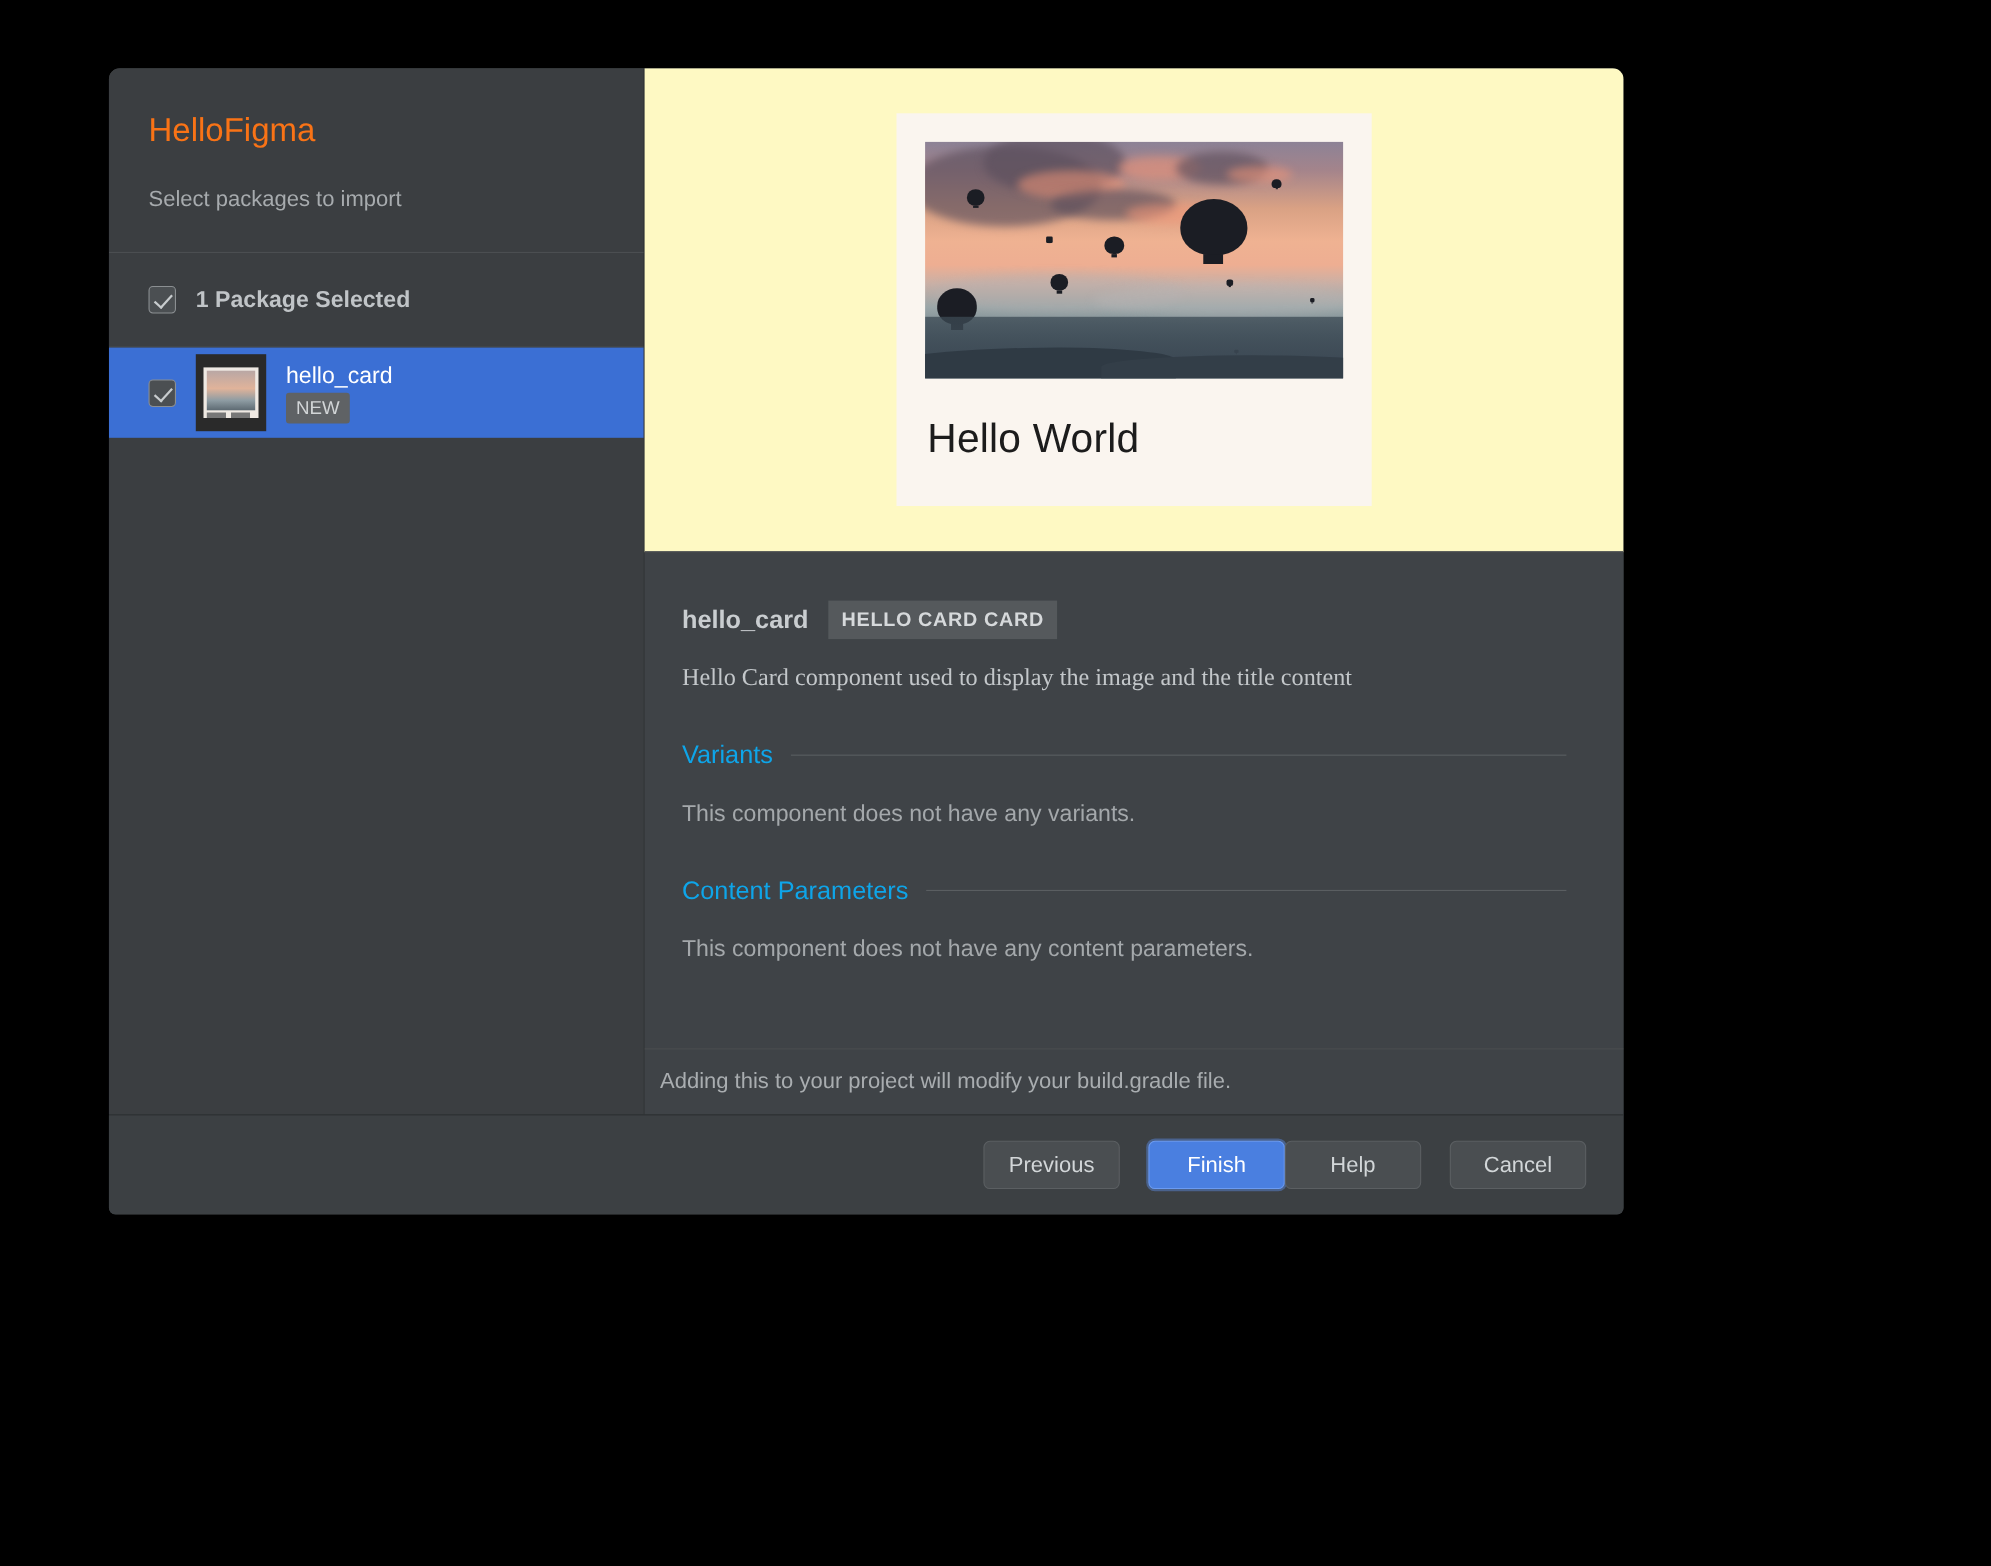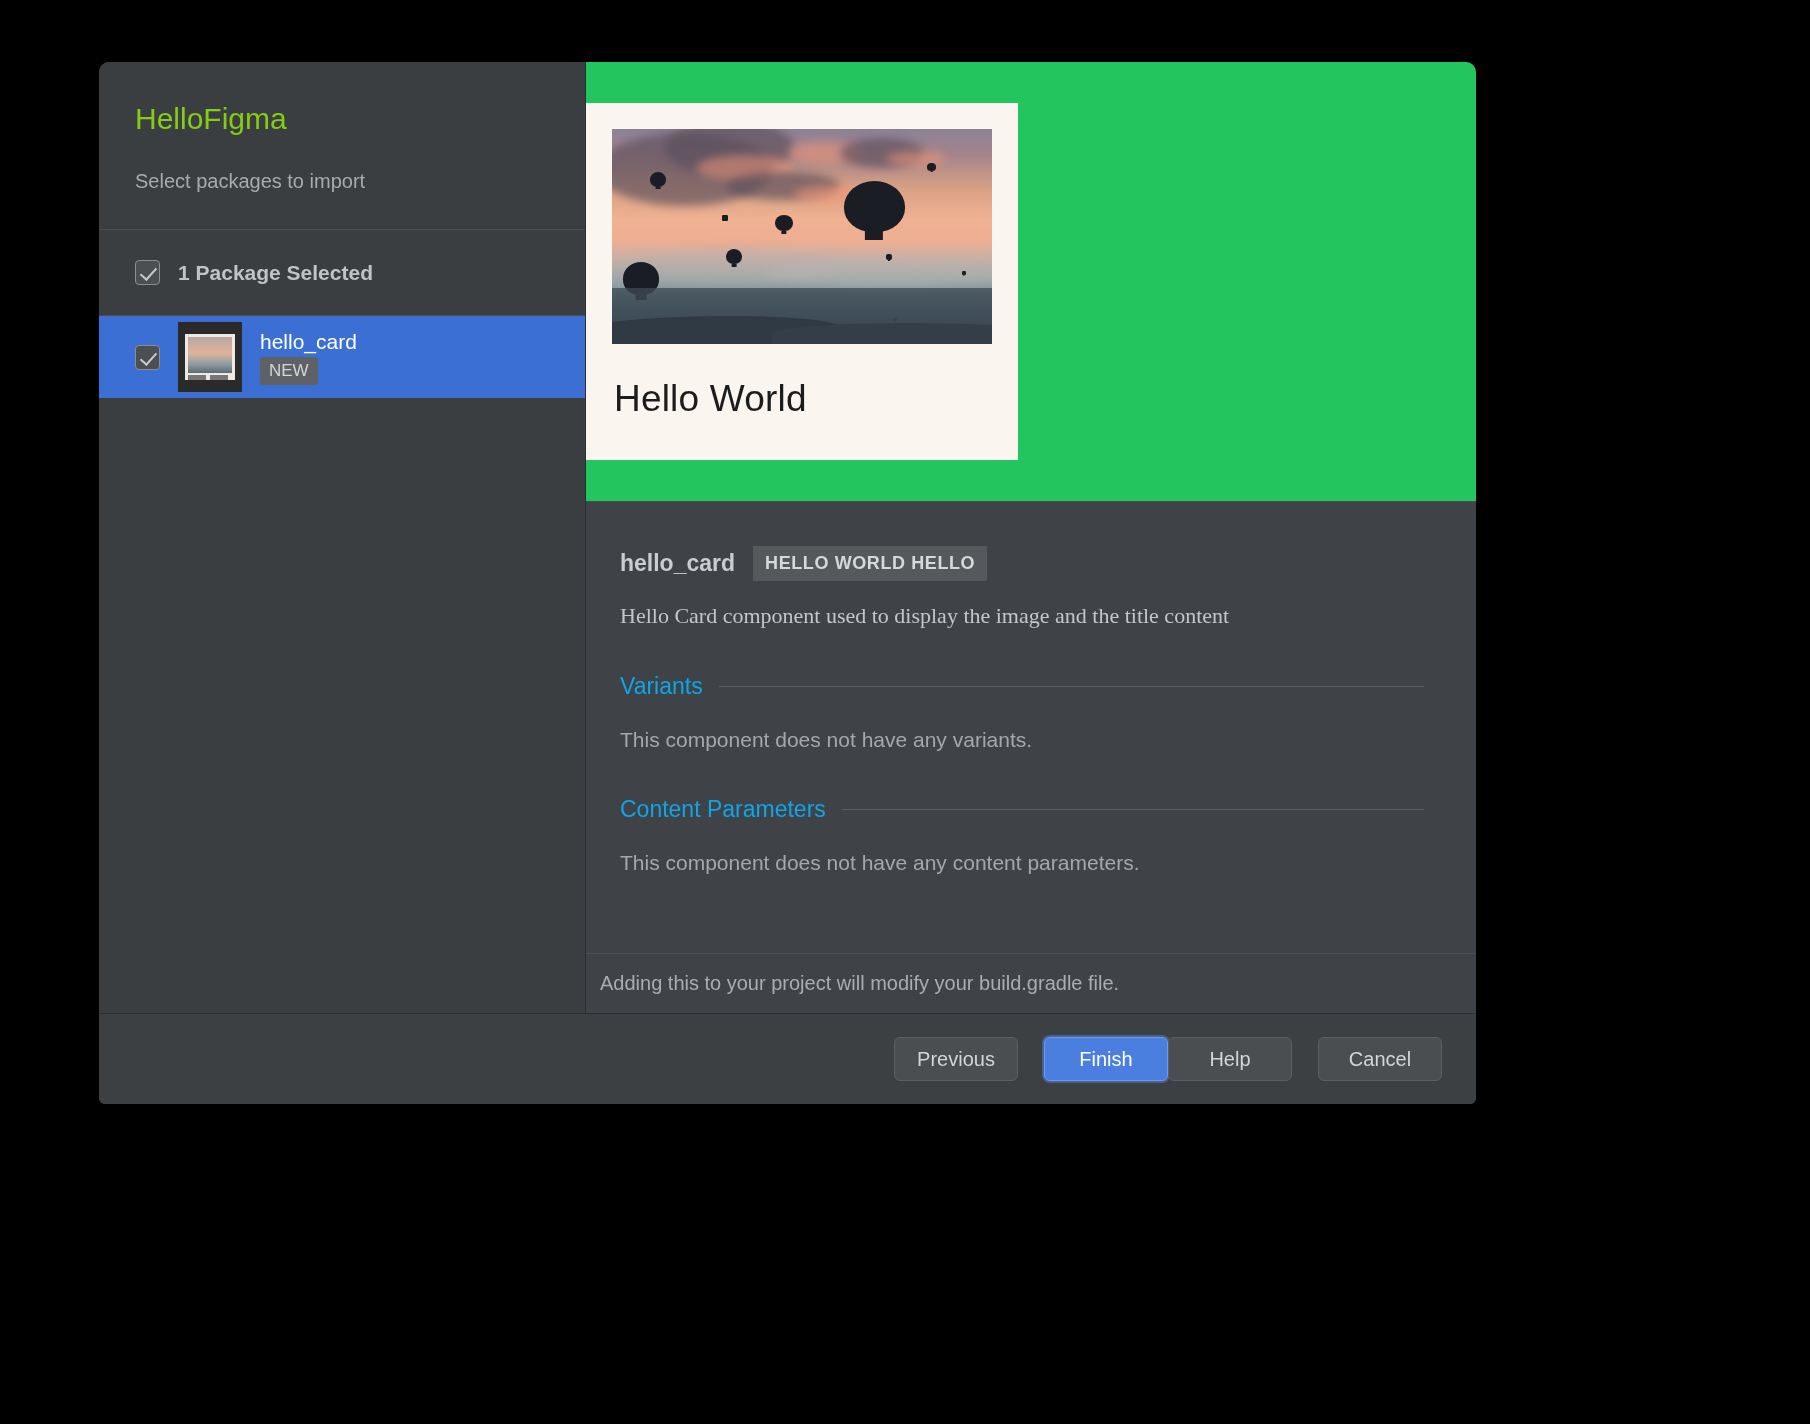--- a/index.html
+++ b/index.html
@@ -67,21 +67,21 @@
     display: flex;
     flex-direction: column;
   }
   #sidebar-header {
     padding: 40px 0 0 36px;
     border-bottom: 1px solid #4b4e51;
     height: 168px;
   }
   #project-name {
     font-size: 30px;
-    color: #84cc16;
+    color: #f97316;
     margin: 0 0 0 0;
     font-weight: normal;
   }
   #sidebar-subtitle {
     font-size: 20px;
     color: #a7abae;
     margin-top: 34px;
   }
   #select-all-row {
     display: flex;
@@ -150,22 +150,22 @@
     padding: 4px 9px;
     border-radius: 3px;
   }
 
   
   #right { flex: 1; display: flex; flex-direction: column; min-width: 0; }
 
   #preview {
     height: 440px;
     min-height: 440px;
-    background: #22c55e;
-    display: flex; align-items: center; 
+    background: #fef9c3;
+    display: flex; align-items: center; justify-content: center;
     border-bottom: 1px solid #4b4e51;
   }
   #preview-card {
     width: 432px;
     background: #faf5ef;
     padding: 26px 26px 0 26px;
   }
   #preview-image {
     width: 100%; height: 215px;
     position: relative;
@@ -345,21 +345,21 @@
             <div style="position:absolute;left:-10%;bottom:0;width:70%;height:13%;background:#2f3a44;border-radius:60% 40% 0 0;"></div>
             <div style="position:absolute;right:-14%;bottom:0;width:72%;height:10%;background:#333e48;border-radius:50% 50% 0 0;"></div>
           </div>
           <div id="preview-title">Hello World</div>
         </div>
       </div>
 
       <div id="details">
         <div id="detail-head">
           <div id="detail-name">hello_card</div>
-          <div id="detail-badge">HELLO WORLD HELLO</div>
+          <div id="detail-badge">HELLO CARD CARD</div>
         </div>
         <div id="detail-desc">Hello Card component used to display the image and the title content</div>
 
         <div class="section-head">
           <div class="t">Variants</div>
           <div class="rule"></div>
         </div>
         <div class="section-body">This component does not have any variants.</div>
 
         <div class="section-head">

